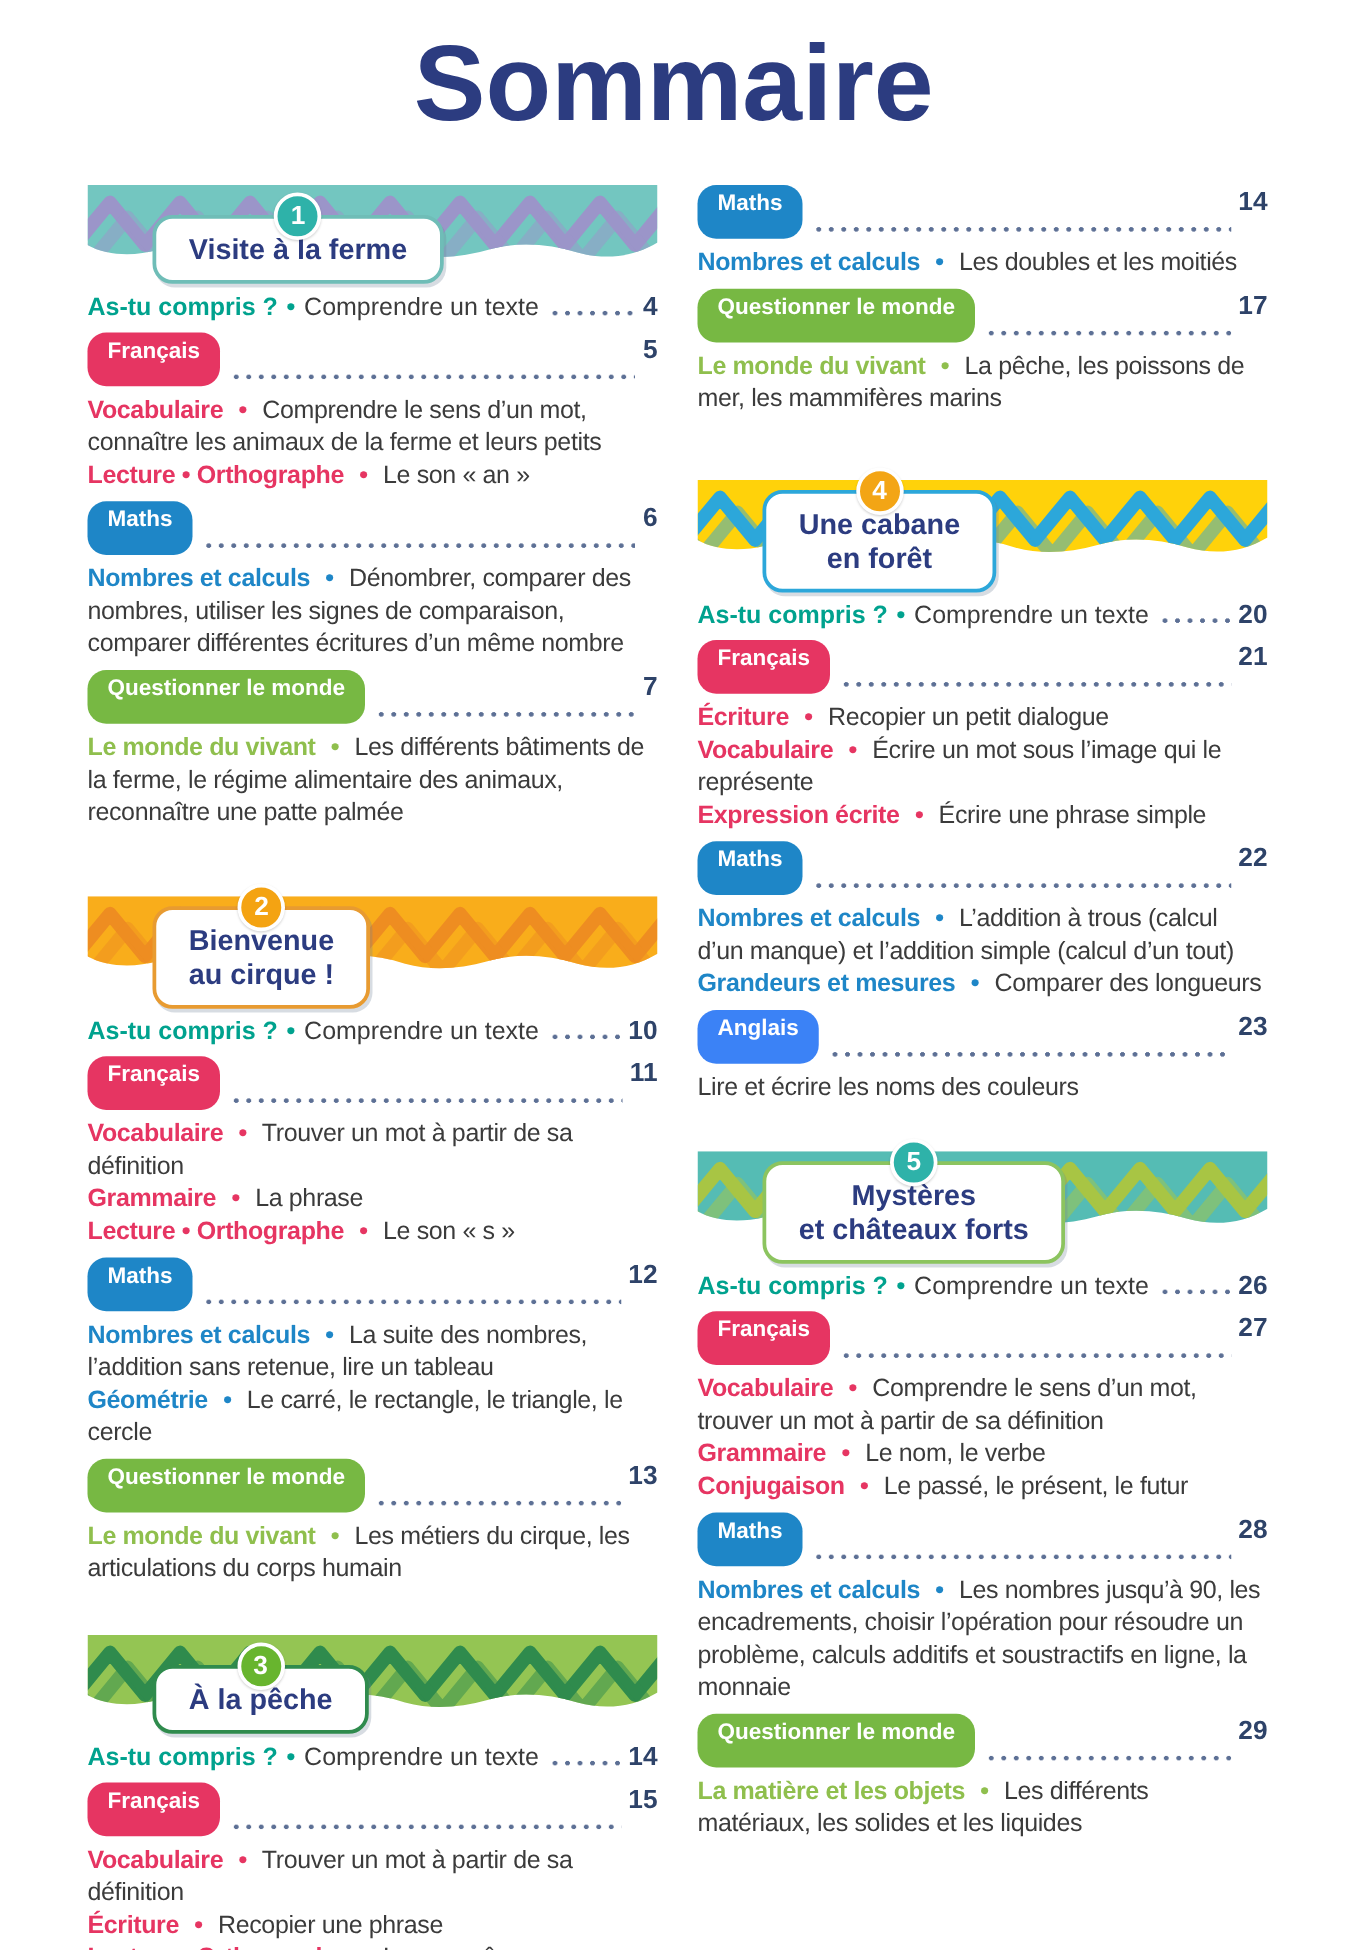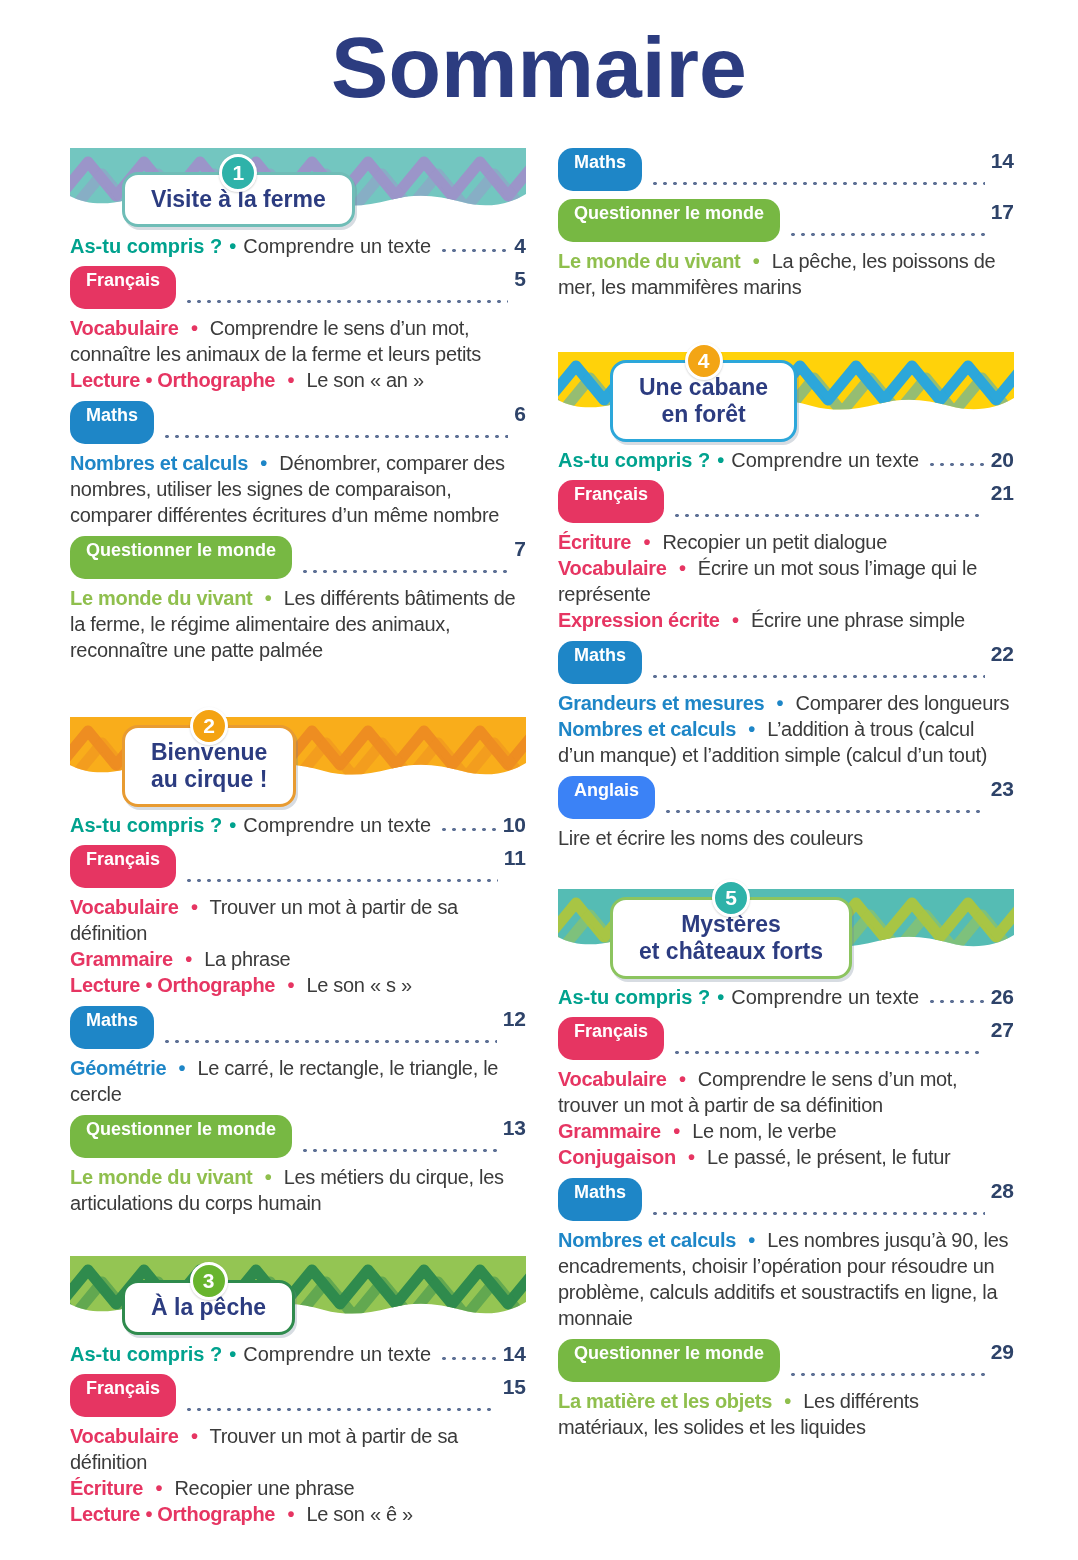--- a/index.html
+++ b/index.html
@@ -194,20 +194,25 @@
         <span class="sep pink">•</span>
         <span class="txt">Le son « s »</span>
       </p>
 
       <div class="badge-row">
         <span class="badge maths">Maths</span>
         <span class="dots"></span>
         <span class="pg">12</span>
       </div>
       <p class="detail">
+        <span class="lbl blue">Nombres et calculs</span>
+        <span class="sep blue">•</span>
+        <span class="txt">La suite des nombres, l’addition sans retenue, lire un tableau</span>
+      </p>
+      <p class="detail">
         <span class="lbl blue">Géométrie</span>
         <span class="sep blue">•</span>
         <span class="txt">Le carré, le rectangle, le triangle, le cercle</span>
       </p>
 
       <div class="badge-row">
         <span class="badge qlm">Questionner le monde</span>
         <span class="dots"></span>
         <span class="pg">13</span>
       </div>
@@ -270,20 +275,25 @@
   </div>
 
   <div class="col">
 
     <div class="sec-3c">
       <div class="badge-row" style="margin-top:0">
         <span class="badge maths">Maths</span>
         <span class="dots"></span>
         <span class="pg">14</span>
       </div>
+      <p class="detail">
+        <span class="lbl blue">Nombres et calculs</span>
+        <span class="sep blue">•</span>
+        <span class="txt">Les doubles et les moitiés</span>
+      </p>
 
       <div class="badge-row">
         <span class="badge qlm">Questionner le monde</span>
         <span class="dots"></span>
         <span class="pg">17</span>
       </div>
       <p class="detail">
         <span class="lbl lgreen">Le monde du vivant</span>
         <span class="sep lgreen">•</span>
         <span class="txt">La pêche, les poissons de mer, les mammifères marins</span>
@@ -339,28 +349,28 @@
         <span class="sep pink">•</span>
         <span class="txt">Écrire une phrase simple</span>
       </p>
 
       <div class="badge-row">
         <span class="badge maths">Maths</span>
         <span class="dots"></span>
         <span class="pg">22</span>
       </div>
       <p class="detail">
+        <span class="lbl blue">Nombres et calculs</span>
+        <span class="sep blue">•</span>
+        <span class="txt">L’addition à trous (calcul d’un manque) et l’addition simple (calcul d’un tout)</span>
+      </p>
+      <p class="detail">
         <span class="lbl blue">Grandeurs et mesures</span>
         <span class="sep blue">•</span>
         <span class="txt">Comparer des longueurs</span>
-      </p>
-      <p class="detail">
-        <span class="lbl blue">Nombres et calculs</span>
-        <span class="sep blue">•</span>
-        <span class="txt">L’addition à trous (calcul d’un manque) et l’addition simple (calcul d’un tout)</span>
       </p>
 
       <div class="badge-row">
         <span class="badge anglais">Anglais</span>
         <span class="dots"></span>
         <span class="pg">23</span>
       </div>
       <p class="detail">
         <span class="txt">Lire et écrire les noms des couleurs</span>
       </p>

